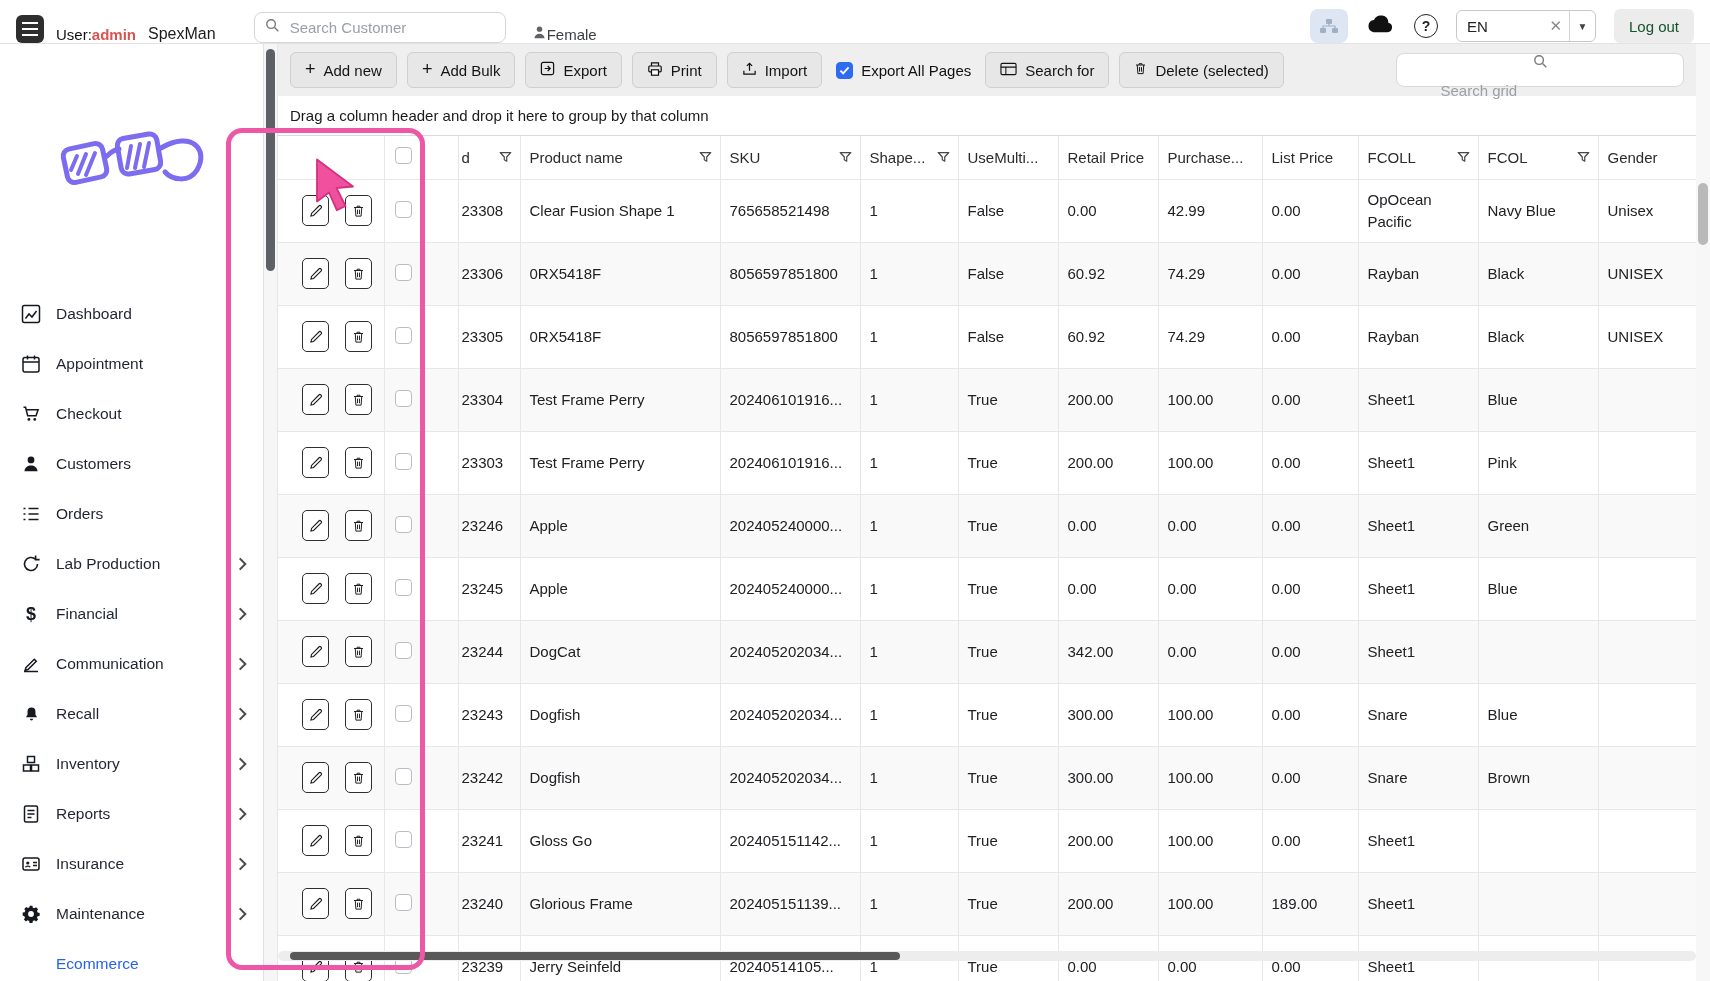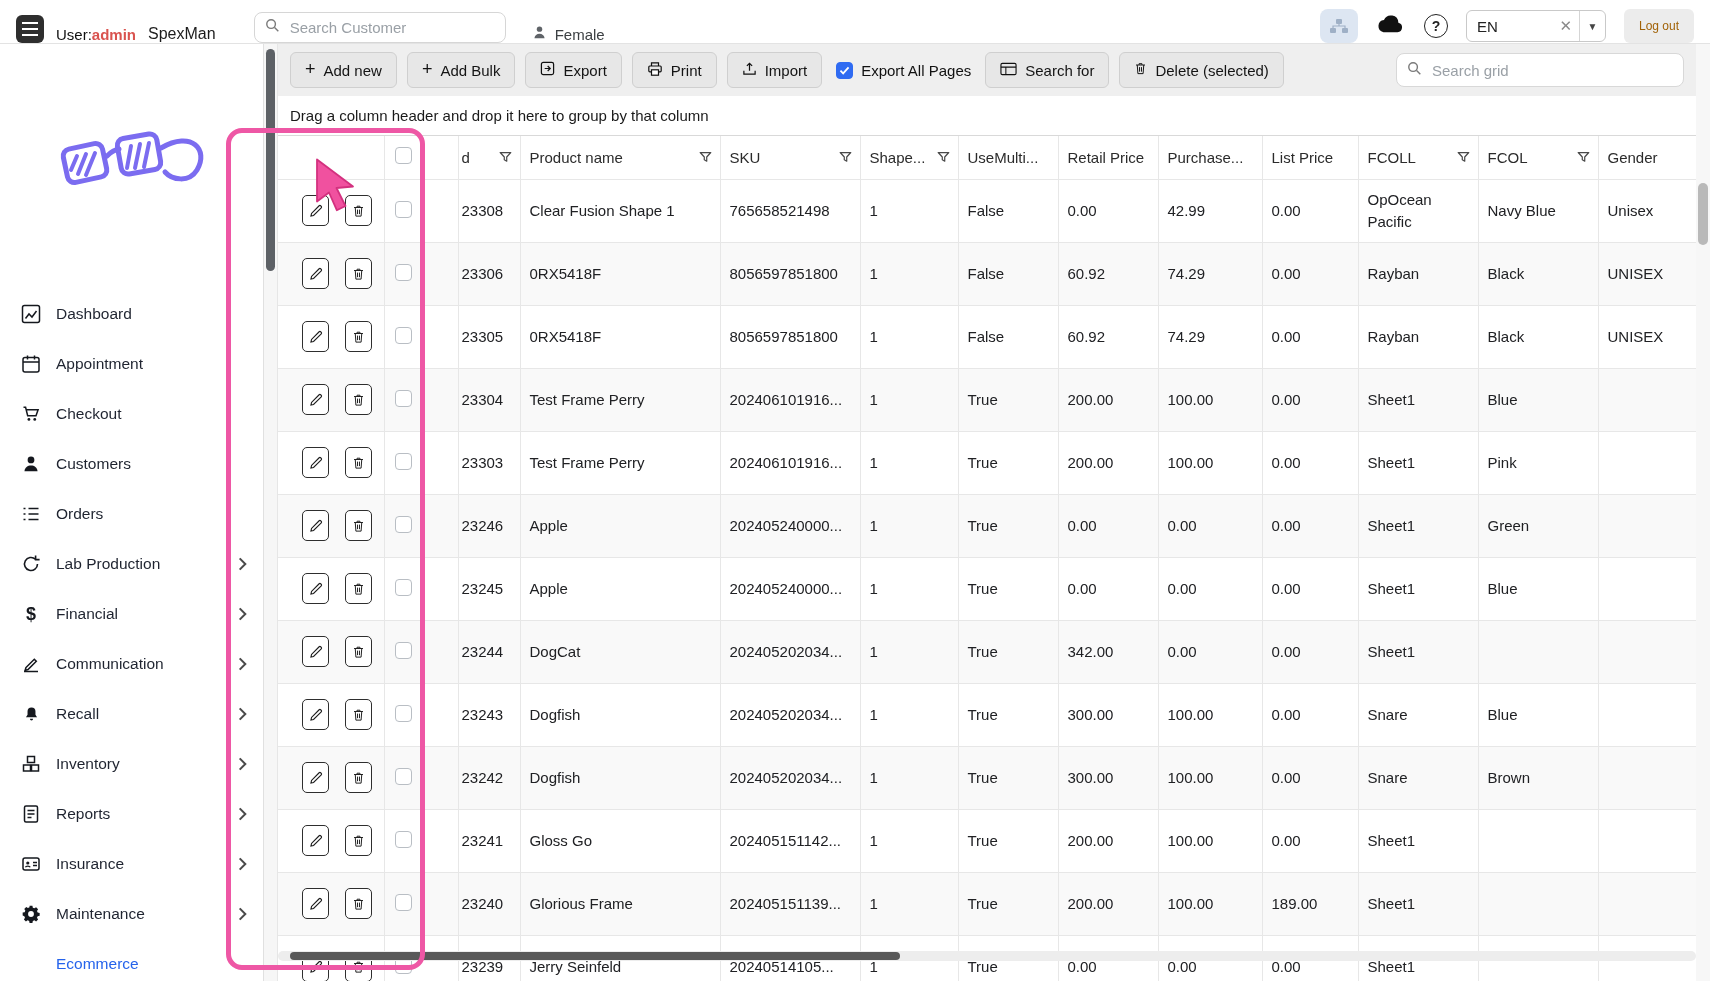--- a/index.html
+++ b/index.html
@@ -15,33 +15,33 @@
   .burger { width:28px; height:28px; background:#2e2e2e; border:none; border-radius:6px;
             display:flex; flex-direction:column; justify-content:center; align-items:center; gap:4px; cursor:pointer; }
   .burger i { display:block; width:16px; height:2px; background:#fff; }
   .user-txt { font-size:15px; color:#111; white-space:nowrap; }
   .user-txt .admin { color:#d9534f; font-weight:700; }
   .app-name { font-size:16px; font-weight:400; color:#1c1c1c; }
   .search-box { margin-left:26px; width:252px; height:31px; border:1px solid #d6d6d6; border-radius:8px;
                 display:flex; align-items:center; gap:8px; padding:0 10px; background:#fff; }
   .search-box input { border:none; outline:none; flex:1; font-size:15px; background:transparent; color:#6d28d9; }
   input::placeholder { color:#9aa0a6; }
-  .gender { display:flex; align-items:center; gap:8px; margin-left:14px; font-size:15px; color:#3c4043; }
+  .gender { display:flex; align-items:center; margin-left:14px; font-size:15px; color:#3c4043; }
   .top-right { margin-left:auto; display:flex; align-items:center; gap:18px; }
   .badge-icon { width:38px; height:34px; background:#dde6f2; border-radius:8px;
                 display:flex; align-items:center; justify-content:center; }
   .help-circle { width:24px; height:24px; border:1.6px solid #222; border-radius:50%;
                  display:flex; align-items:center; justify-content:center; font-size:14px; font-weight:700; color:#222; cursor:pointer; }
   .lang-box { display:flex; align-items:center; border:1px solid #c9c9c9; border-radius:6px; height:32px; width:140px; background:#fff; }
   .lang-box .lang-val { padding:0 10px; font-size:15px; color:#222; flex:1; }
   .lang-box .clear-x { color:#8a8a8a; font-size:15px; padding:0 7px; cursor:pointer; }
   .lang-box .dd { width:26px; height:100%; border-left:1px solid #d5d5d5; display:flex; align-items:center;
                   justify-content:center; color:#444; font-size:10px; cursor:pointer; }
   .logout-btn { height:34px; padding:0 15px; background:#ececec; border:none; border-radius:6px;
-                font-size:12px; color:#a16207; cursor:pointer; }
+                font-size:15px; color:#14532d; cursor:pointer; }
 
   
   .main { display:flex; height:937px; }
   .sidebar { width:264px; background:#fff; border-right:1px solid #e0e0e0; overflow:hidden; position:relative; flex:none; }
   .logo-wrap { height:245px; display:flex; justify-content:center; align-items:flex-start; padding-top:74px; }
   .side-item { height:50px; display:flex; align-items:center; gap:14px; padding:0 16px 0 20px;
                font-size:15.5px; color:#1f2430; cursor:pointer; white-space:nowrap; }
   .side-item .s-ico { width:22px; display:flex; justify-content:center; align-items:center; flex:none; }
   .side-item .chev { margin-left:auto; display:flex; align-items:center; }
   .side-item.link span[data-bind] { color:#2563eb; }
@@ -60,21 +60,21 @@
             background:#e7e7e7; border:1px solid #cfcfcf; border-radius:6px; font-size:15px; color:#141414;
             font-family:inherit; cursor:pointer; white-space:nowrap; }
   .tb-btn .plus { font-size:18px; line-height:1; margin-top:-2px; }
   .chk-wrap { display:flex; align-items:center; gap:8px; font-size:15px; color:#111; padding:0 4px; cursor:pointer; }
   .chk { width:17px; height:17px; border:1.6px solid #b5b5b5; border-radius:4px; background:#fff;
          display:flex; align-items:center; justify-content:center; }
   .chk svg { display:none; }
   .chk.checked { background:#2f6bf2; border-color:#2f6bf2; }
   .chk.checked svg { display:block; }
   .grid-search { margin-left:auto; width:288px; height:34px; background:#fff; border:1px solid #d8d8d8;
-                 border-radius:8px; display:flex; align-items:center; gap:8px; padding:0 10px; }
+                 border-radius:8px; display:flex; align-items:center; gap:8px; padding:0 10px;flex-direction:column; }
   .grid-search input { border:none; outline:none; flex:1; font-size:15px; background:transparent; color:#333; }
 
   
   .group-hint { height:40px; display:flex; align-items:center; padding:0 12px; font-size:15px;
                 color:#1a1a1a; background:#fff; border-bottom:1px solid #d9d9d9; }
 
   
   table.grid { border-collapse:collapse; table-layout:fixed; width:1458px; }
   .grid th, .grid td { border-right:1px solid #e7e7e7; border-bottom:1px solid #e7e7e7;
                        font-size:15px; color:#202124; text-align:left; vertical-align:middle;

